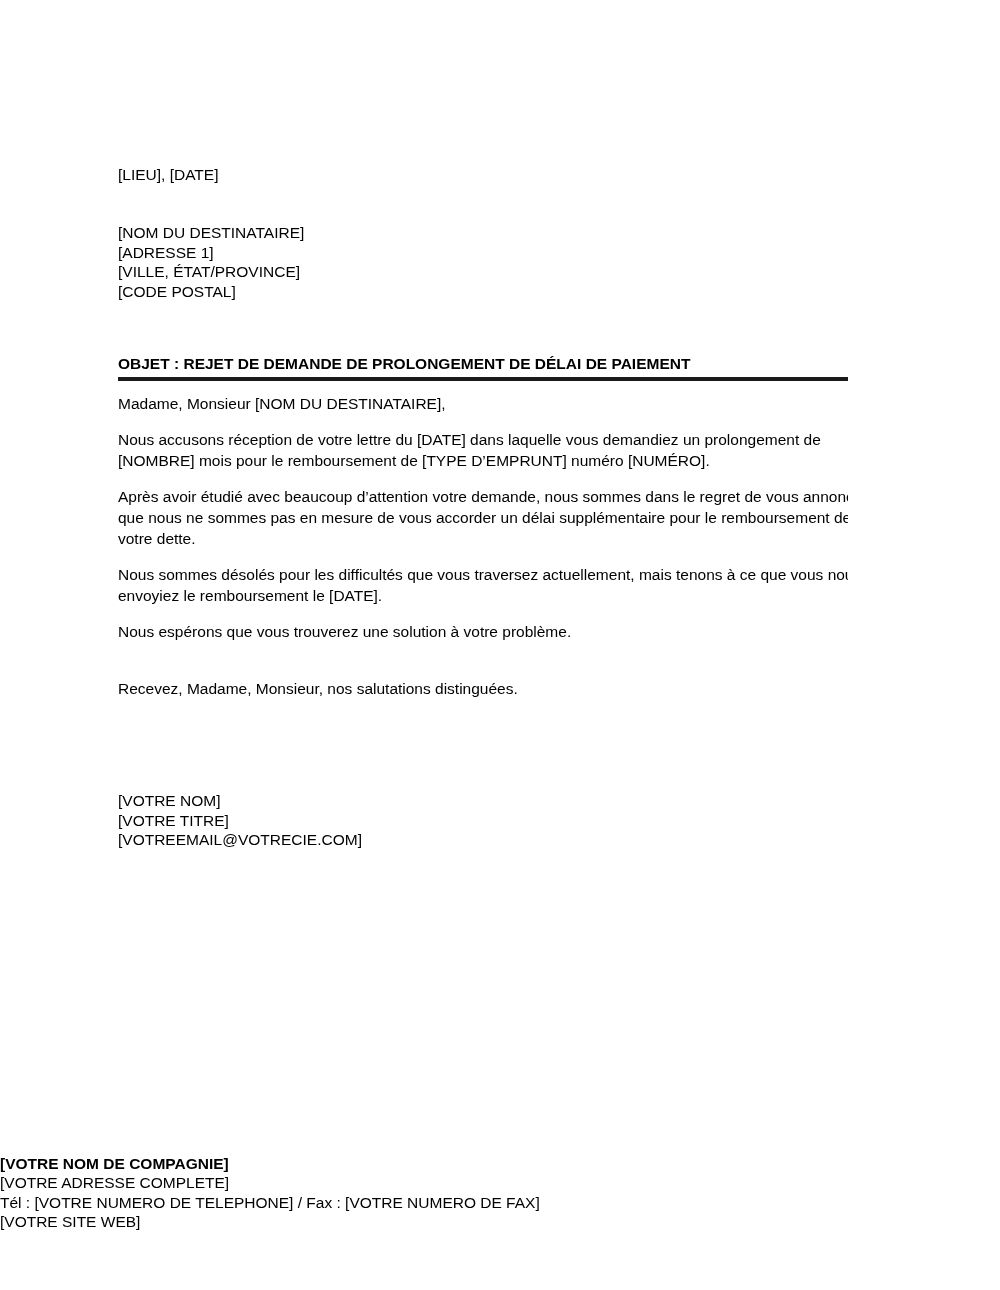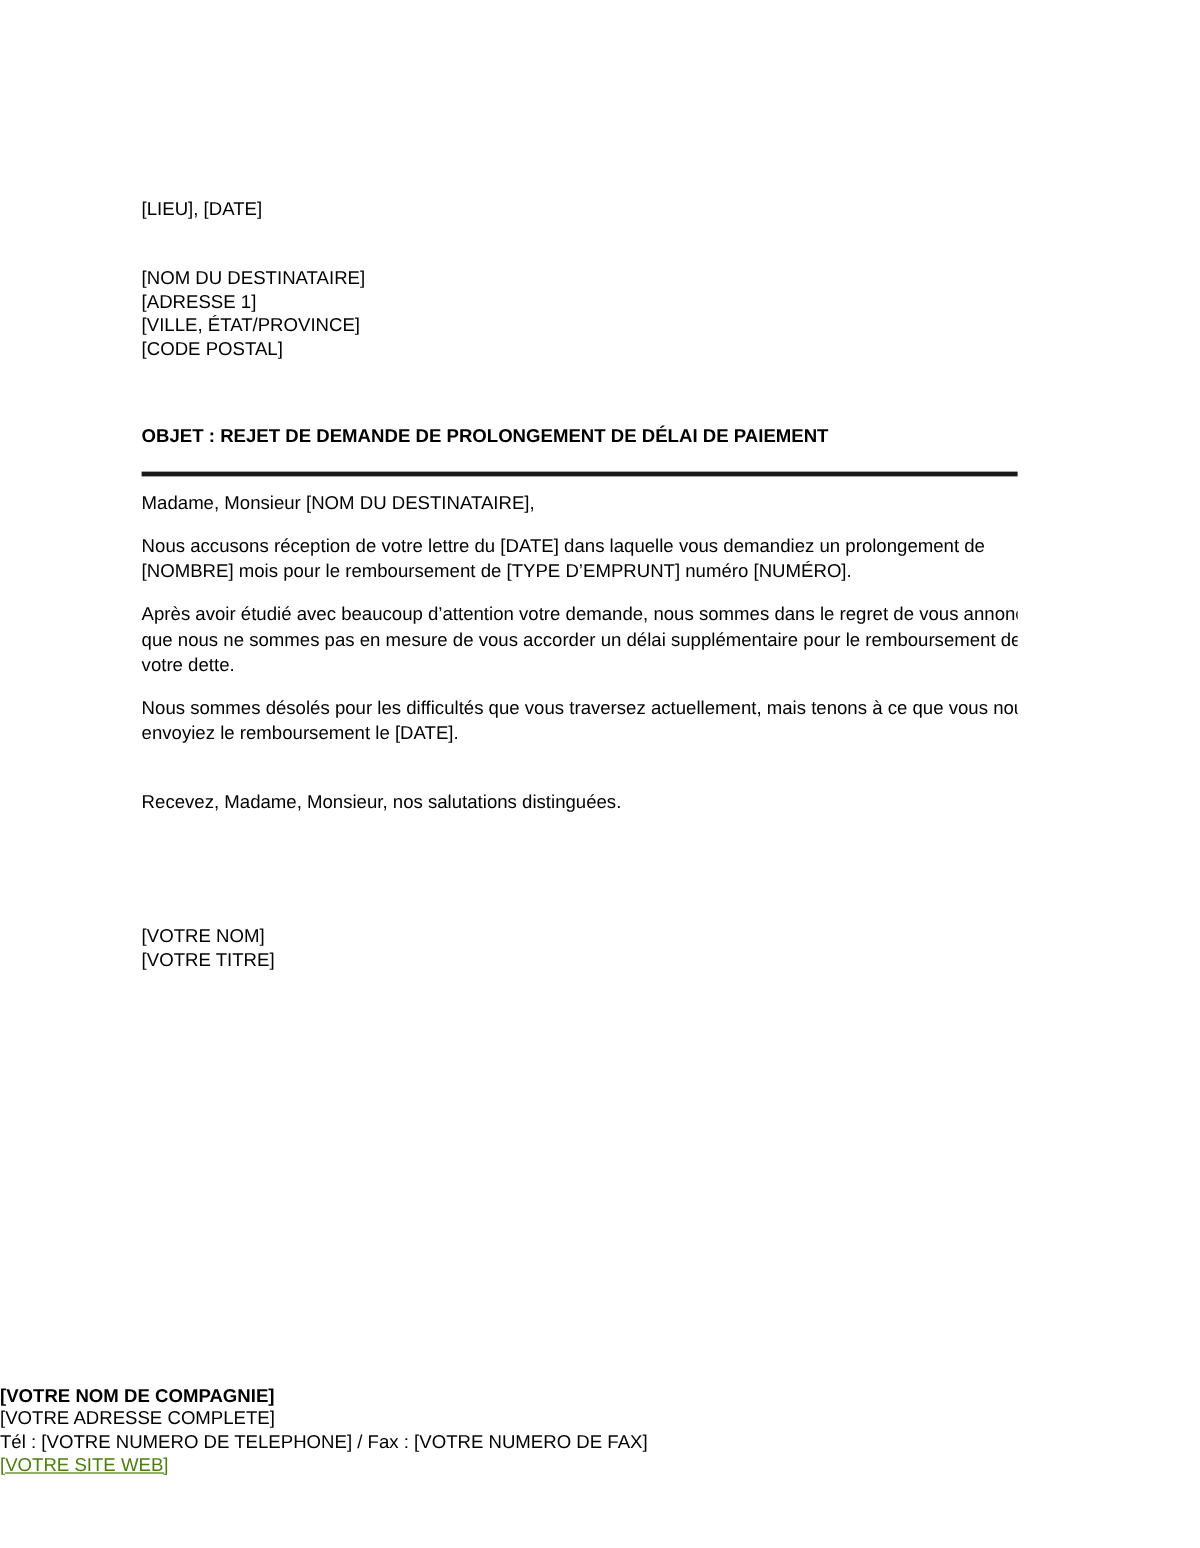--- a/index.html
+++ b/index.html
@@ -29,21 +29,21 @@
     line-height: 19px;
   }
   .recipient-block {
     margin-top: 39px;
     line-height: 19.5px;
   }
   .subject-block {
     margin-top: 53px;
     line-height: 19px;
     font-weight: bold;
-    padding-bottom: 20px;
+    padding-bottom: 4px;
     border-bottom: 4px solid #1a1a1a;
   }
   .salutation {
     margin-top: 12px;
     line-height: 21px;
   }
   .body-paragraph {
     margin: 15px 0 0 0;
     line-height: 21px;
   }
@@ -60,22 +60,21 @@
     left: 0;
     right: 0;
     top: 1154px;
     text-align: left;
     line-height: 19.3px;
   }
   .footer .company-name {
     font-weight: bold;
   }
   .footer a.site-link {
-    color: #4d7c0f;
-    text-decoration: underline;
+    color: #000000;
     cursor: pointer;
   }
 </style>
 </head>
 <body>
 
 <div class="page">
   <div class="content">
 
     <div class="date-line">[LIEU], [DATE]</div>
@@ -87,26 +86,28 @@
       <div>[CODE POSTAL]</div>
     </div>
 
     <div class="subject-block">OBJET : REJET DE DEMANDE DE PROLONGEMENT DE DÉLAI DE PAIEMENT</div>
 
     <div class="salutation">Madame, Monsieur [NOM DU DESTINATAIRE],</div>
 
     <p class="body-paragraph">Nous accusons réception de votre lettre du [DATE] dans laquelle vous demandiez un prolongement de [NOMBRE] mois pour le remboursement de [TYPE D’EMPRUNT] numéro [NUMÉRO].</p>
     <p class="body-paragraph">Après avoir étudié avec beaucoup d’attention votre demande, nous sommes dans le regret de vous annoncer que nous ne sommes pas en mesure de vous accorder un délai supplémentaire pour le remboursement de votre dette.</p>
     <p class="body-paragraph">Nous sommes désolés pour les difficultés que vous traversez actuellement, mais tenons à ce que vous nous envoyiez le remboursement le [DATE].</p>
+    <p class="body-paragraph">Nous espérons que vous trouverez une solution à votre problème.</p>
 
     <div class="closing-line">Recevez, Madame, Monsieur, nos salutations distinguées.</div>
 
     <div class="signature-block">
       <div>[VOTRE NOM]</div>
       <div>[VOTRE TITRE]</div>
+      <div>[VOTREEMAIL@VOTRECIE.COM]</div>
     </div>
 
   </div>
 
   <div class="footer">
     <div class="company-name">[VOTRE NOM DE COMPAGNIE]</div>
     <div>[VOTRE ADRESSE COMPLETE]</div>
     <div>Tél : [VOTRE NUMERO DE TELEPHONE] / Fax : [VOTRE NUMERO DE FAX]</div>
     <div>
       <a class="site-link">[VOTRE SITE WEB]</a>

